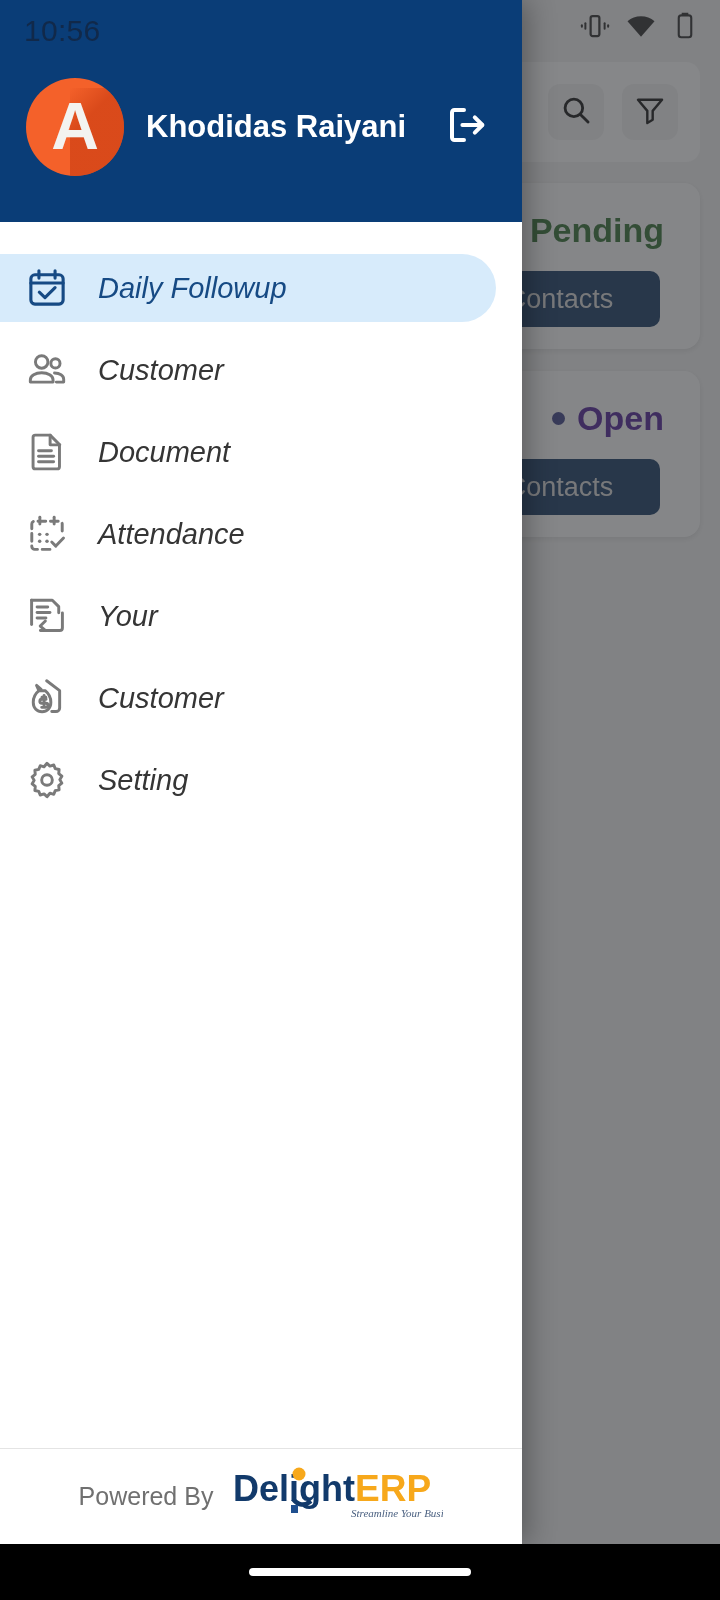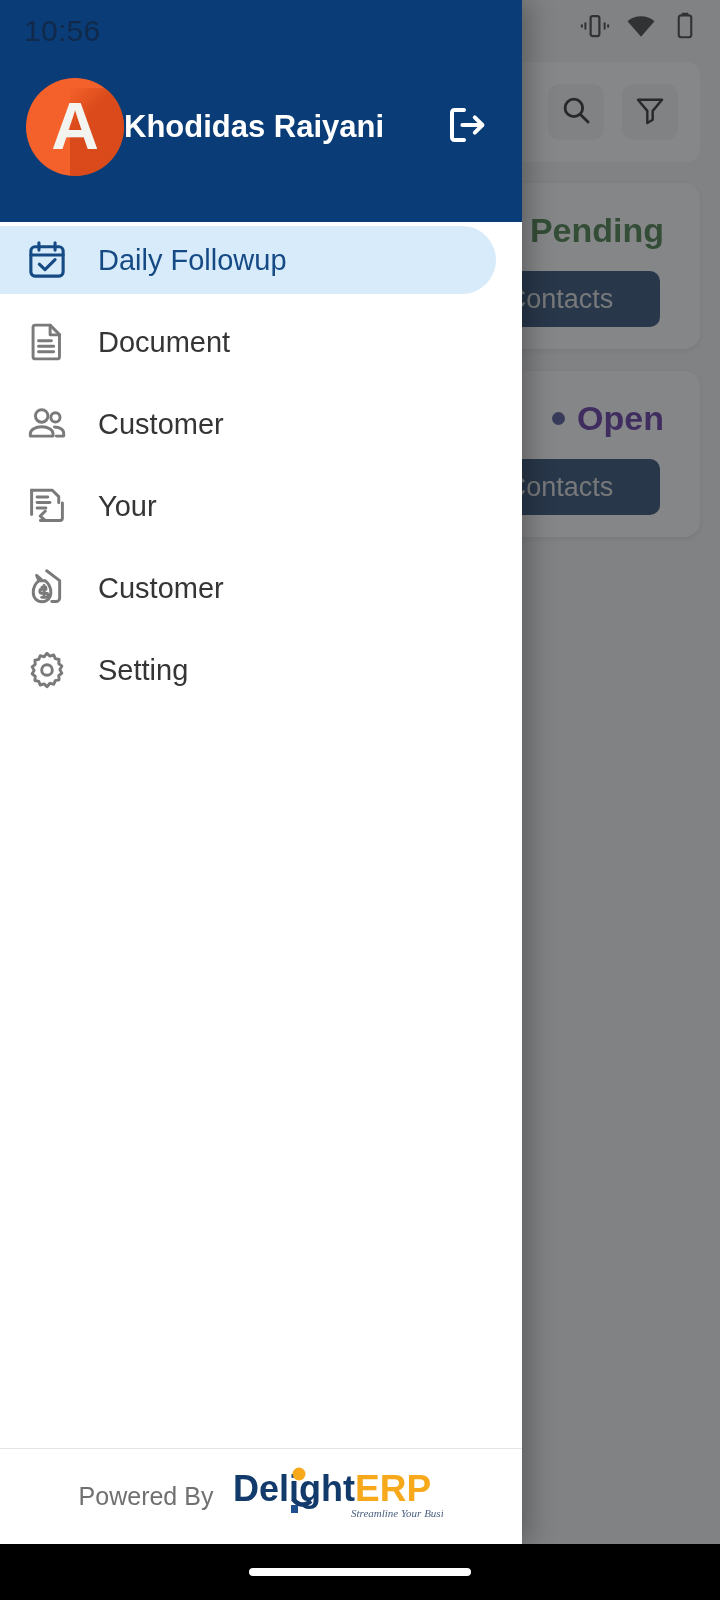--- a/index.html
+++ b/index.html
@@ -105,40 +105,41 @@
     width:150px; height:150px;
     background:linear-gradient(135deg, rgba(200,50,10,0.0) 0%, rgba(196,55,14,0.55) 16%, rgba(196,55,14,0.55) 100%);
     transform:rotate(0deg);
   }
   #avatar-letter {
     position:relative; z-index:2;
     font-size:66px; font-weight:700; color:#f3f3f0;
     line-height:1; margin-top:-2px;
   }
   #profile-text {
-    flex:1 1 auto; min-width:0;
+    flex:1 1 auto; padding-left:22px; min-width:0;
   }
   #profile-name {
     font-size:31px; font-weight:700; color:#ffffff;
     line-height:1.15; white-space:nowrap;
   }
   #profile-email {
     font-size:20px; font-weight:400; color:#ffffff;
     line-height:1.3; margin-top:4px; white-space:nowrap;
   }
   #logout-btn {
     flex:0 0 auto; width:56px; height:56px;
     display:flex; align-items:center; justify-content:center;
     margin-right:4px;
   }
 
   #menu-list {
     flex:1 1 auto;
-    padding-top:4px;
+    padding-top:32px;
     overflow:hidden;
+    font-style:italic;
   }
   .menu-item {
     position:relative;
     display:flex; align-items:center;
     height:68px; margin-bottom:14px;
     padding-left:24px;
   }
   .menu-item.selected {
     background:#d7ebfb;
     border-top-right-radius:34px;
@@ -283,42 +284,57 @@
             <line x1="16.4" y1="2.6" x2="16.4" y2="6.6"></line>
             <polyline points="7.8,14.3 10.9,17.3 16.4,11.8"></polyline>
           </svg>
         </span>
         <span class="menu-label">Daily Followup</span>
       </div>
 
       <div class="menu-item">
         <span class="menu-icon">
           <svg width="44" height="44" viewBox="0 0 24 24" fill="none" stroke="#7a7a7a" stroke-width="1.6" stroke-linecap="round" stroke-linejoin="round">
+            <circle cx="9.1" cy="7.6" r="3.4"></circle>
+            <path d="M2.9 18.6v-1.2c0-2.4 2.8-3.9 6.2-3.9s6.2 1.5 6.2 3.9v1.2z"></path>
+            <circle cx="16.6" cy="8.4" r="2.5"></circle>
+            <path d="M16.1 13.6c2.8.1 5 1.4 5 3.5v1.5h-4"></path>
+          </svg>
+        </span>
+        <span class="menu-label">Customer</span>
+      </div>
+
+      <div class="menu-item">
+        <span class="menu-icon">
+          <svg width="44" height="44" viewBox="0 0 24 24" fill="none" stroke="#7a7a7a" stroke-width="1.6" stroke-linecap="round" stroke-linejoin="round">
             <path d="M5.6 2.8h8.1l5.1 5.1v12.1a1.2 1.2 0 0 1-1.2 1.2H5.6a1.2 1.2 0 0 1-1.2-1.2V4a1.2 1.2 0 0 1 1.2-1.2z"></path>
             <polyline points="13.7,2.8 13.7,8.1 19,8.1"></polyline>
             <line x1="7.4" y1="11.3" x2="14.4" y2="11.3"></line>
             <line x1="7.4" y1="14.3" x2="15.6" y2="14.3"></line>
             <line x1="7.4" y1="17.3" x2="15.6" y2="17.3"></line>
           </svg>
         </span>
         <span class="menu-label">Document</span>
       </div>
 
       <div class="menu-item">
         <span class="menu-icon">
           <svg width="44" height="44" viewBox="0 0 24 24" fill="none" stroke="#7a7a7a" stroke-width="1.6" stroke-linecap="round" stroke-linejoin="round">
-            <circle cx="9.1" cy="7.6" r="3.4"></circle>
-            <path d="M2.9 18.6v-1.2c0-2.4 2.8-3.9 6.2-3.9s6.2 1.5 6.2 3.9v1.2z"></path>
-            <circle cx="16.6" cy="8.4" r="2.5"></circle>
-            <path d="M16.1 13.6c2.8.1 5 1.4 5 3.5v1.5h-4"></path>
-          </svg>
-        </span>
-        <span class="menu-label">Customer</span>
-      </div>
-
+            <path d="M13.6 20.4H5.3a1.6 1.6 0 0 1-1.6-1.6V6.6A1.6 1.6 0 0 1 5.3 5h13.4a1.6 1.6 0 0 1 1.6 1.6v4.8" stroke-dasharray="4.2 2.6"></path>
+            <line x1="8.1" y1="2.8" x2="8.1" y2="6.6"></line>
+            <line x1="15.9" y1="2.8" x2="15.9" y2="6.6"></line>
+            <circle cx="8" cy="12.2" r="0.95" fill="#7a7a7a" stroke="none"></circle>
+            <circle cx="12" cy="12.2" r="0.95" fill="#7a7a7a" stroke="none"></circle>
+            <circle cx="8" cy="16" r="0.95" fill="#7a7a7a" stroke="none"></circle>
+            <circle cx="12" cy="16" r="0.95" fill="#7a7a7a" stroke="none"></circle>
+            <polyline points="14.6,16.4 16.8,18.6 21,14.2"></polyline>
+          </svg>
+        </span>
+        <span class="menu-label">Attendance</span>
+      </div>
 
       <div class="menu-item">
         <span class="menu-icon">
           <svg width="44" height="44" viewBox="0 0 24 24" fill="none" stroke="#7a7a7a" stroke-width="1.6" stroke-linecap="round" stroke-linejoin="round">
             <path d="M3.6 3.4h11.3l3.5 3.5v3.3"></path>
             <path d="M3.6 3.4v13.2"></path>
             <line x1="6.6" y1="7.1" x2="12.4" y2="7.1"></line>
             <line x1="6.6" y1="10.1" x2="13.6" y2="10.1"></line>
             <line x1="6.6" y1="13.1" x2="11.4" y2="13.1"></line>
             <path d="M20.4 10.3v8.2a1.4 1.4 0 0 1-1.4 1.4H8.4"></path>

